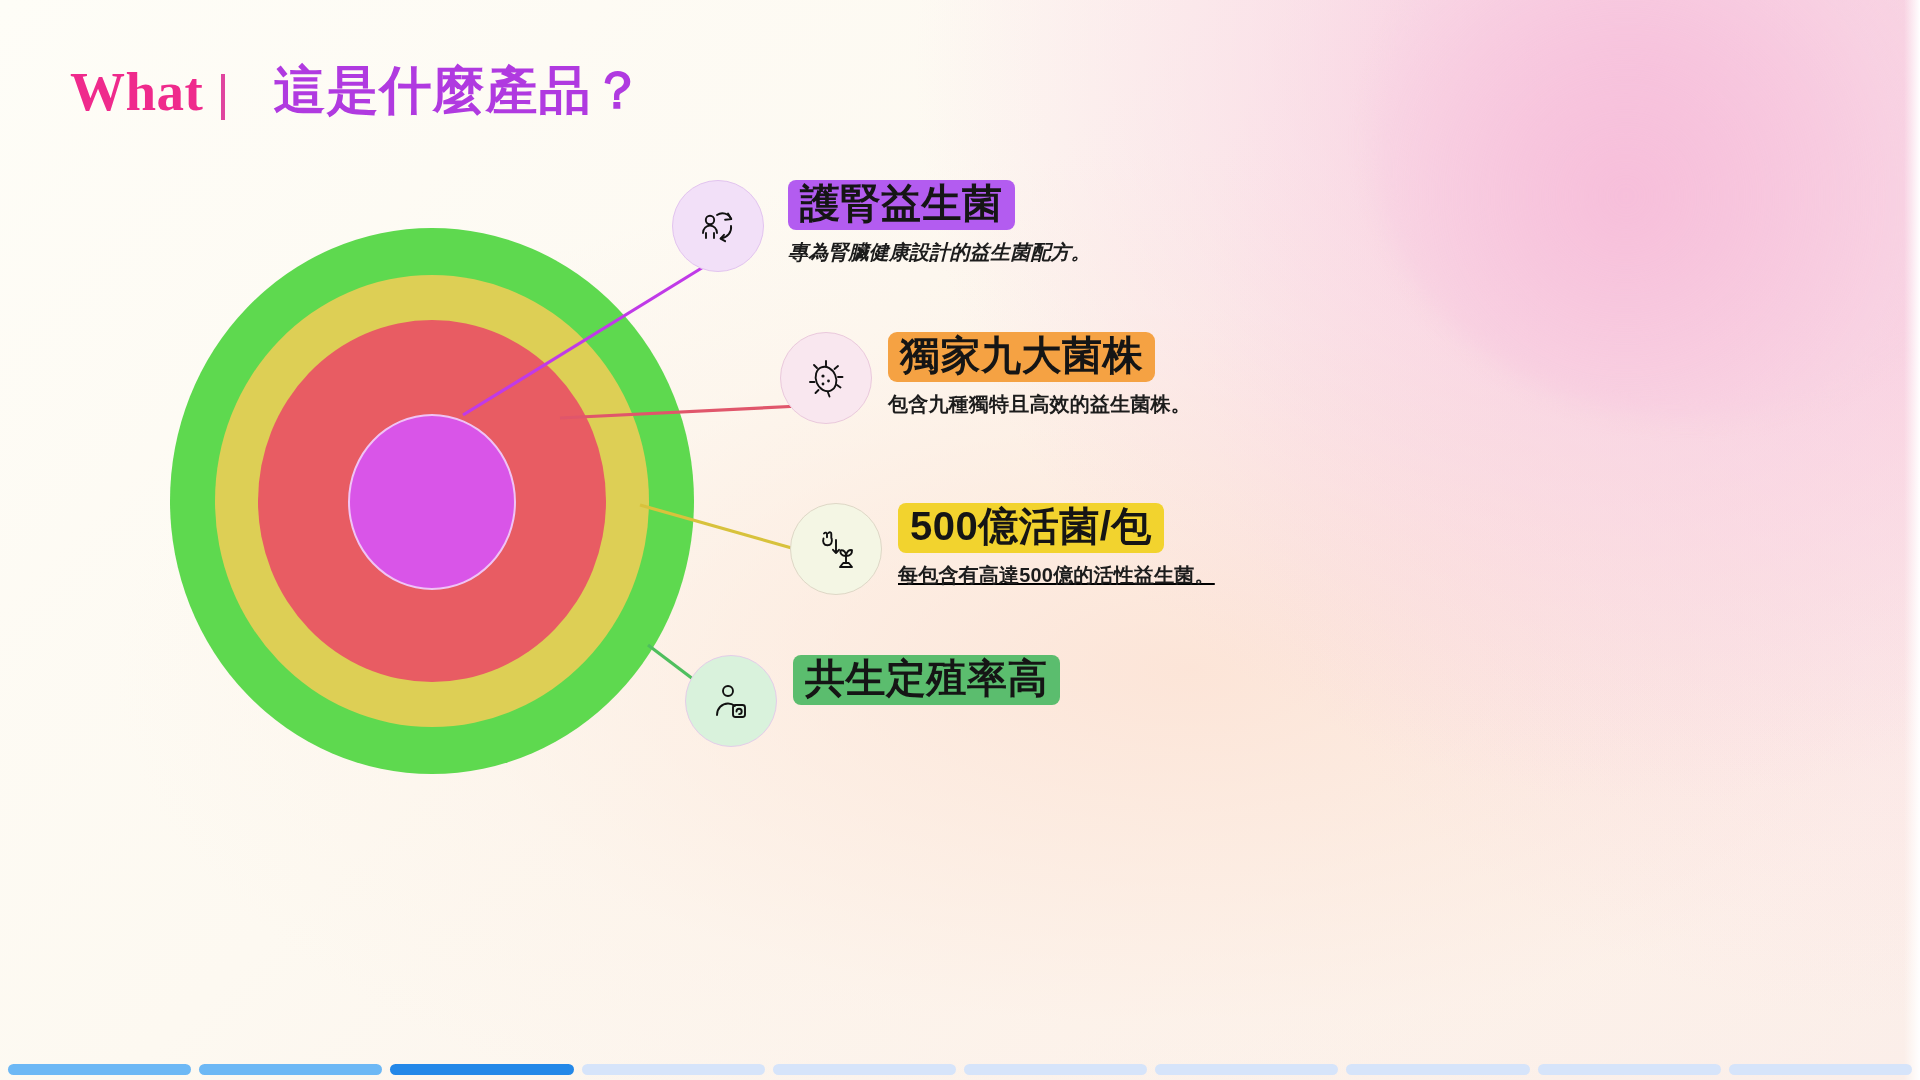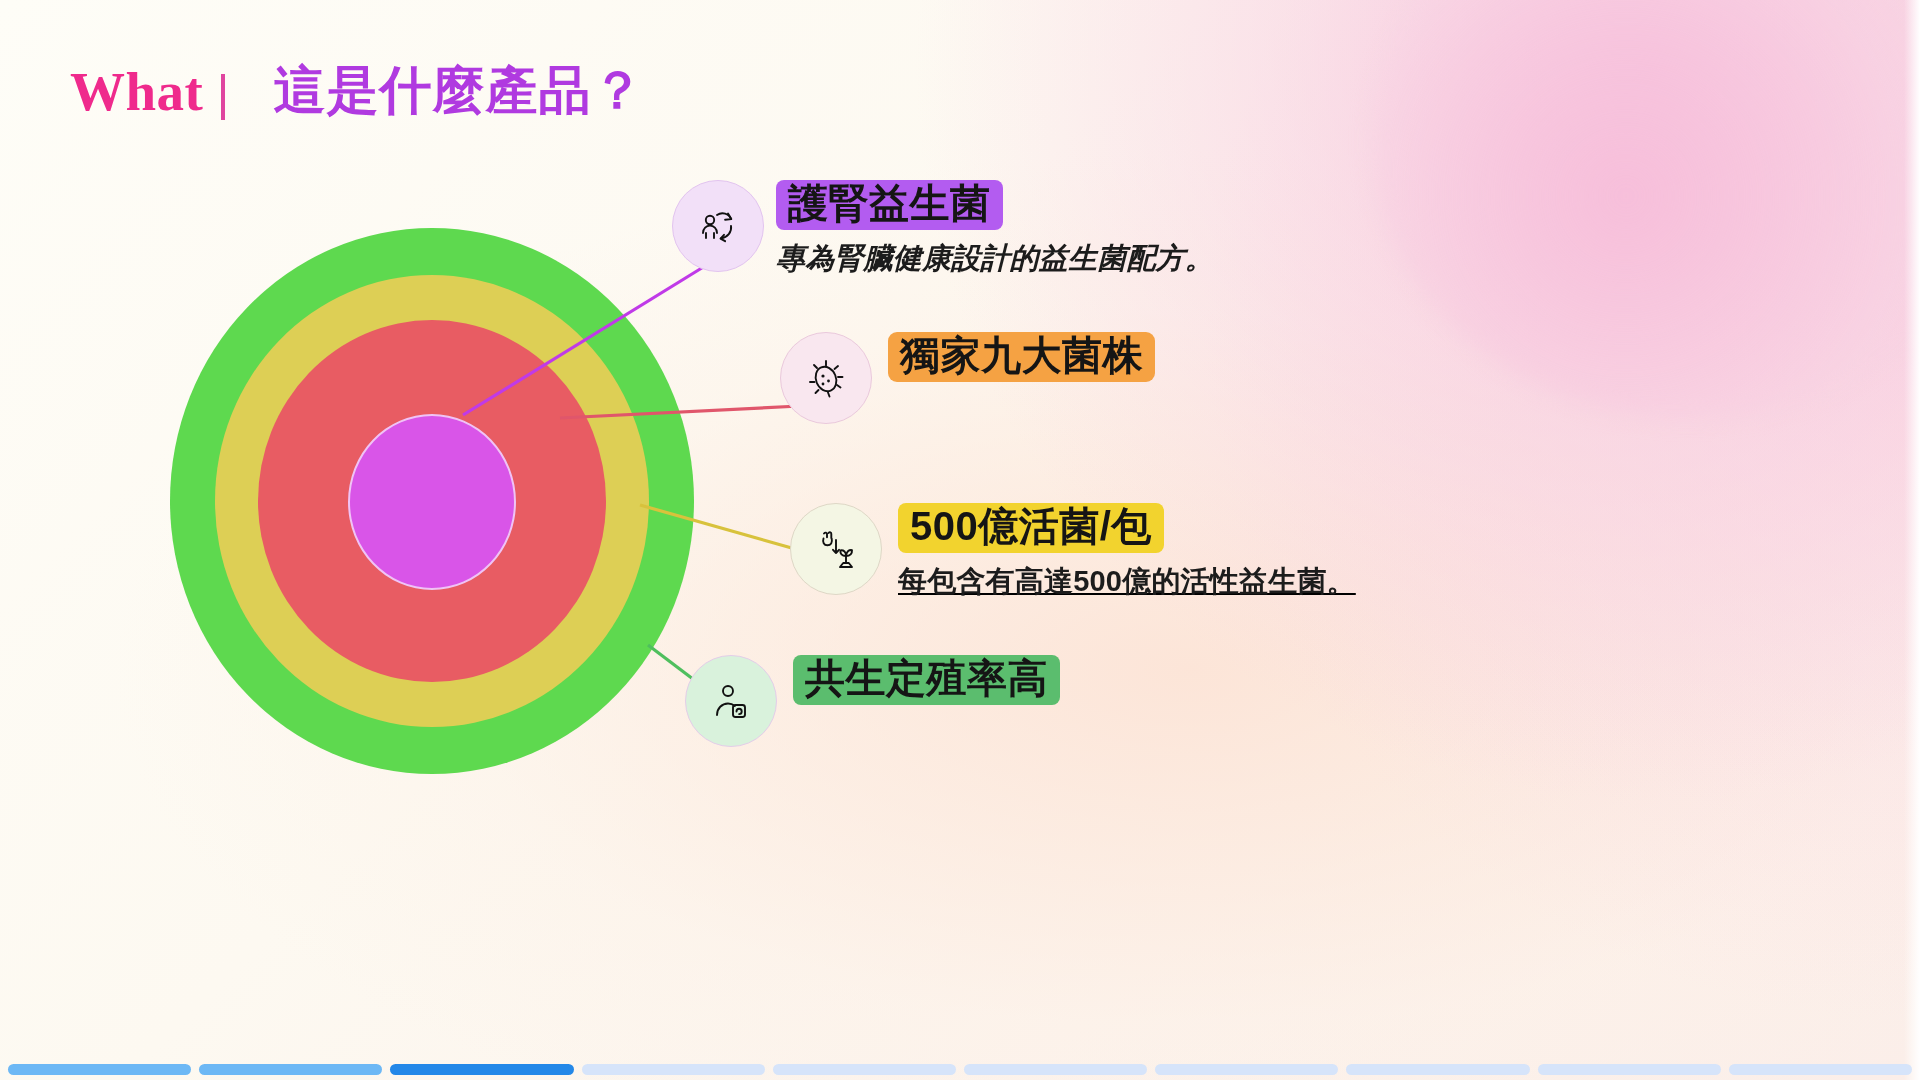--- a/index.html
+++ b/index.html
@@ -67,31 +67,31 @@
   .ic svg { width:48px; height:48px; }
   .txt { margin-left:16px; }
   .cap {
     display:inline-block;
     font-size:40px; font-weight:700; color:#151515;
     padding:2px 12px 6px; border-radius:8px;
     line-height:1.06; letter-spacing:0.5px;
     white-space:nowrap;
   }
   .desc {
-    font-size:29px; font-weight:700; color:#1c1c1c;
+    font-size:20px; font-weight:700; color:#1c1c1c;
     line-height:1.32; margin-top:9px; max-width:560px;
     letter-spacing:0.2px;
   }
   .desc.italic { font-style:italic; }
 
   
   #co-1 { left:672px; top:180px; }
   #co-1 .ic  { background:#f2e0f8; border:1px solid #e2c4ef; }
   #co-1 .cap { background:#b35cf0; }
-  #co-1 .txt { margin-left:12px; }
+  #co-1 .txt { margin-left:24px; }
 
   #co-2 { left:780px; top:332px; }
   #co-2 .ic  { background:#f9e7ef; border:1px solid #eac9dc; }
   #co-2 .cap { background:#f5a243;border-radius:9px; }
 
   #co-3 { left:790px; top:503px;text-decoration:underline; }
   #co-3 .ic  { background:#f4f6e4; border:1px solid #ded7c6; }
   #co-3 .cap { background:#f2d32e; }
 
   #co-4 { left:685px; top:655px; }
@@ -154,20 +154,21 @@
       <svg viewBox="0 0 48 48" fill="none" stroke="#111" stroke-width="1.9" stroke-linecap="round" stroke-linejoin="round">
         <ellipse cx="24" cy="25" rx="10" ry="12.5" transform="rotate(-22 24 25)"></ellipse>
         <circle cx="21" cy="22" r="1.6" fill="#111" stroke="none"></circle>
         <circle cx="26.5" cy="27" r="1.4" fill="#111" stroke="none"></circle>
         <circle cx="21" cy="30" r="1.4" fill="#111" stroke="none"></circle>
         <path d="M15 14l-3-3M24 11.5V7M32.5 15l3.5-3M36 23h4.5M35 31l3.5 2.5M26 38.5l1.5 4M16.5 36l-3 3M12.5 28H8"></path>
       </svg>
     </div>
     <div class="txt">
       <div class="cap" style="background: rgb(245, 162, 67);">獨家九大菌株</div>
+      <div class="desc">包含九種獨特且高效的益生菌株。</div>
     </div>
   </div>
 
   <div class="callout" id="co-3">
     <div class="ic">
       <svg viewBox="0 0 48 48" fill="none" stroke="#111" stroke-width="1.9" stroke-linecap="round" stroke-linejoin="round">
         <path d="M12 8.5c1.2-1.5 3-1 3 .8v3M16.5 8c1.2-1.4 3-.8 2.8 1v4"></path>
         <path d="M11.5 13.5c-1.2 3.6.4 6.8 3.9 6.8s5.2-2.8 4.3-6.5"></path>
         <path d="M24 15v13M24 28l-3-3.2M24 28l3-3.2"></path>
         <path d="M34 31c-4.2 0-6-2.6-5.6-5.6 3.3-.5 5.8 1.6 5.6 5.6z"></path>

